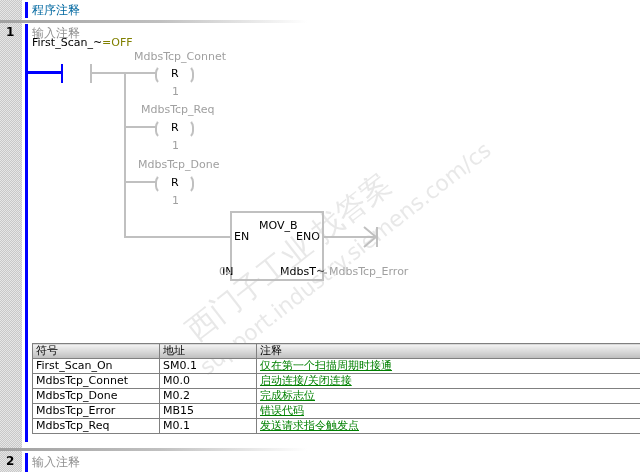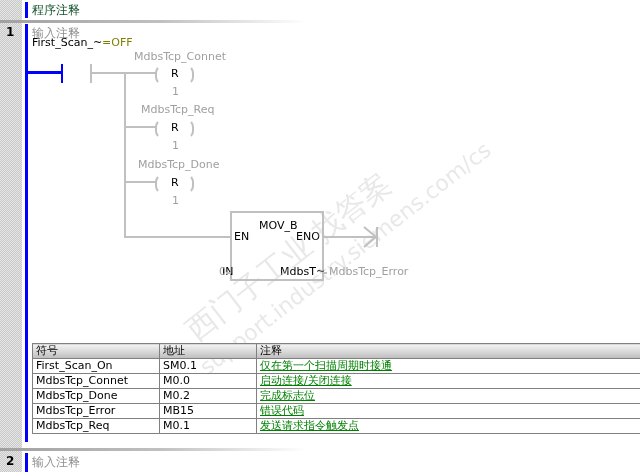--- a/index.html
+++ b/index.html
@@ -7,21 +7,21 @@
        font-family:"DejaVu Sans","Liberation Sans",sans-serif;font-size:11px;color:#000;}
   .gutter{position:absolute;left:0;top:0;width:22px;height:472px;
           background-color:#e6e6e6;
           background-image:linear-gradient(45deg,#c8c8c8 25%,transparent 25%,transparent 75%,#c8c8c8 75%),
                            linear-gradient(45deg,#c8c8c8 25%,transparent 25%,transparent 75%,#c8c8c8 75%);
           background-size:2px 2px;background-position:0 0,1px 1px;}
   .abs{position:absolute;white-space:nowrap;}
   .rail{position:absolute;background:#0000ff;width:3px;}
   .sep{position:absolute;left:0;width:640px;height:3px;
        background:linear-gradient(to right,#a0a0a0 0%,#c0c0c0 25%,#ffffff 48%,#ffffff 100%);}
-  .green{color:#14532d;}
+  .green{color:#0369a1;}
   .gray{color:#a0a0a0;}
   .olive{color:#808000;}
   .netnum{font-weight:bold;font-size:12px;}
   .hl{position:absolute;background:#c0c0c0;height:2px;}
   .vl{position:absolute;background:#c0c0c0;width:2px;}
   .coil-l,.coil-r{position:absolute;width:7px;height:16px;border:2px solid #c0c0c0;}
   .coil-l{border-right:none;border-top-color:transparent;border-bottom-color:transparent;border-radius:8px 0 0 8px;}
   .coil-r{border-left:none;border-top-color:transparent;border-bottom-color:transparent;border-radius:0 8px 8px 0;}
   .box{position:absolute;left:230px;top:211px;width:90px;height:66px;border:2px solid #c0c0c0;}
   table.sym{position:absolute;left:32px;top:343px;border-collapse:collapse;width:620px;font-size:11px;}

